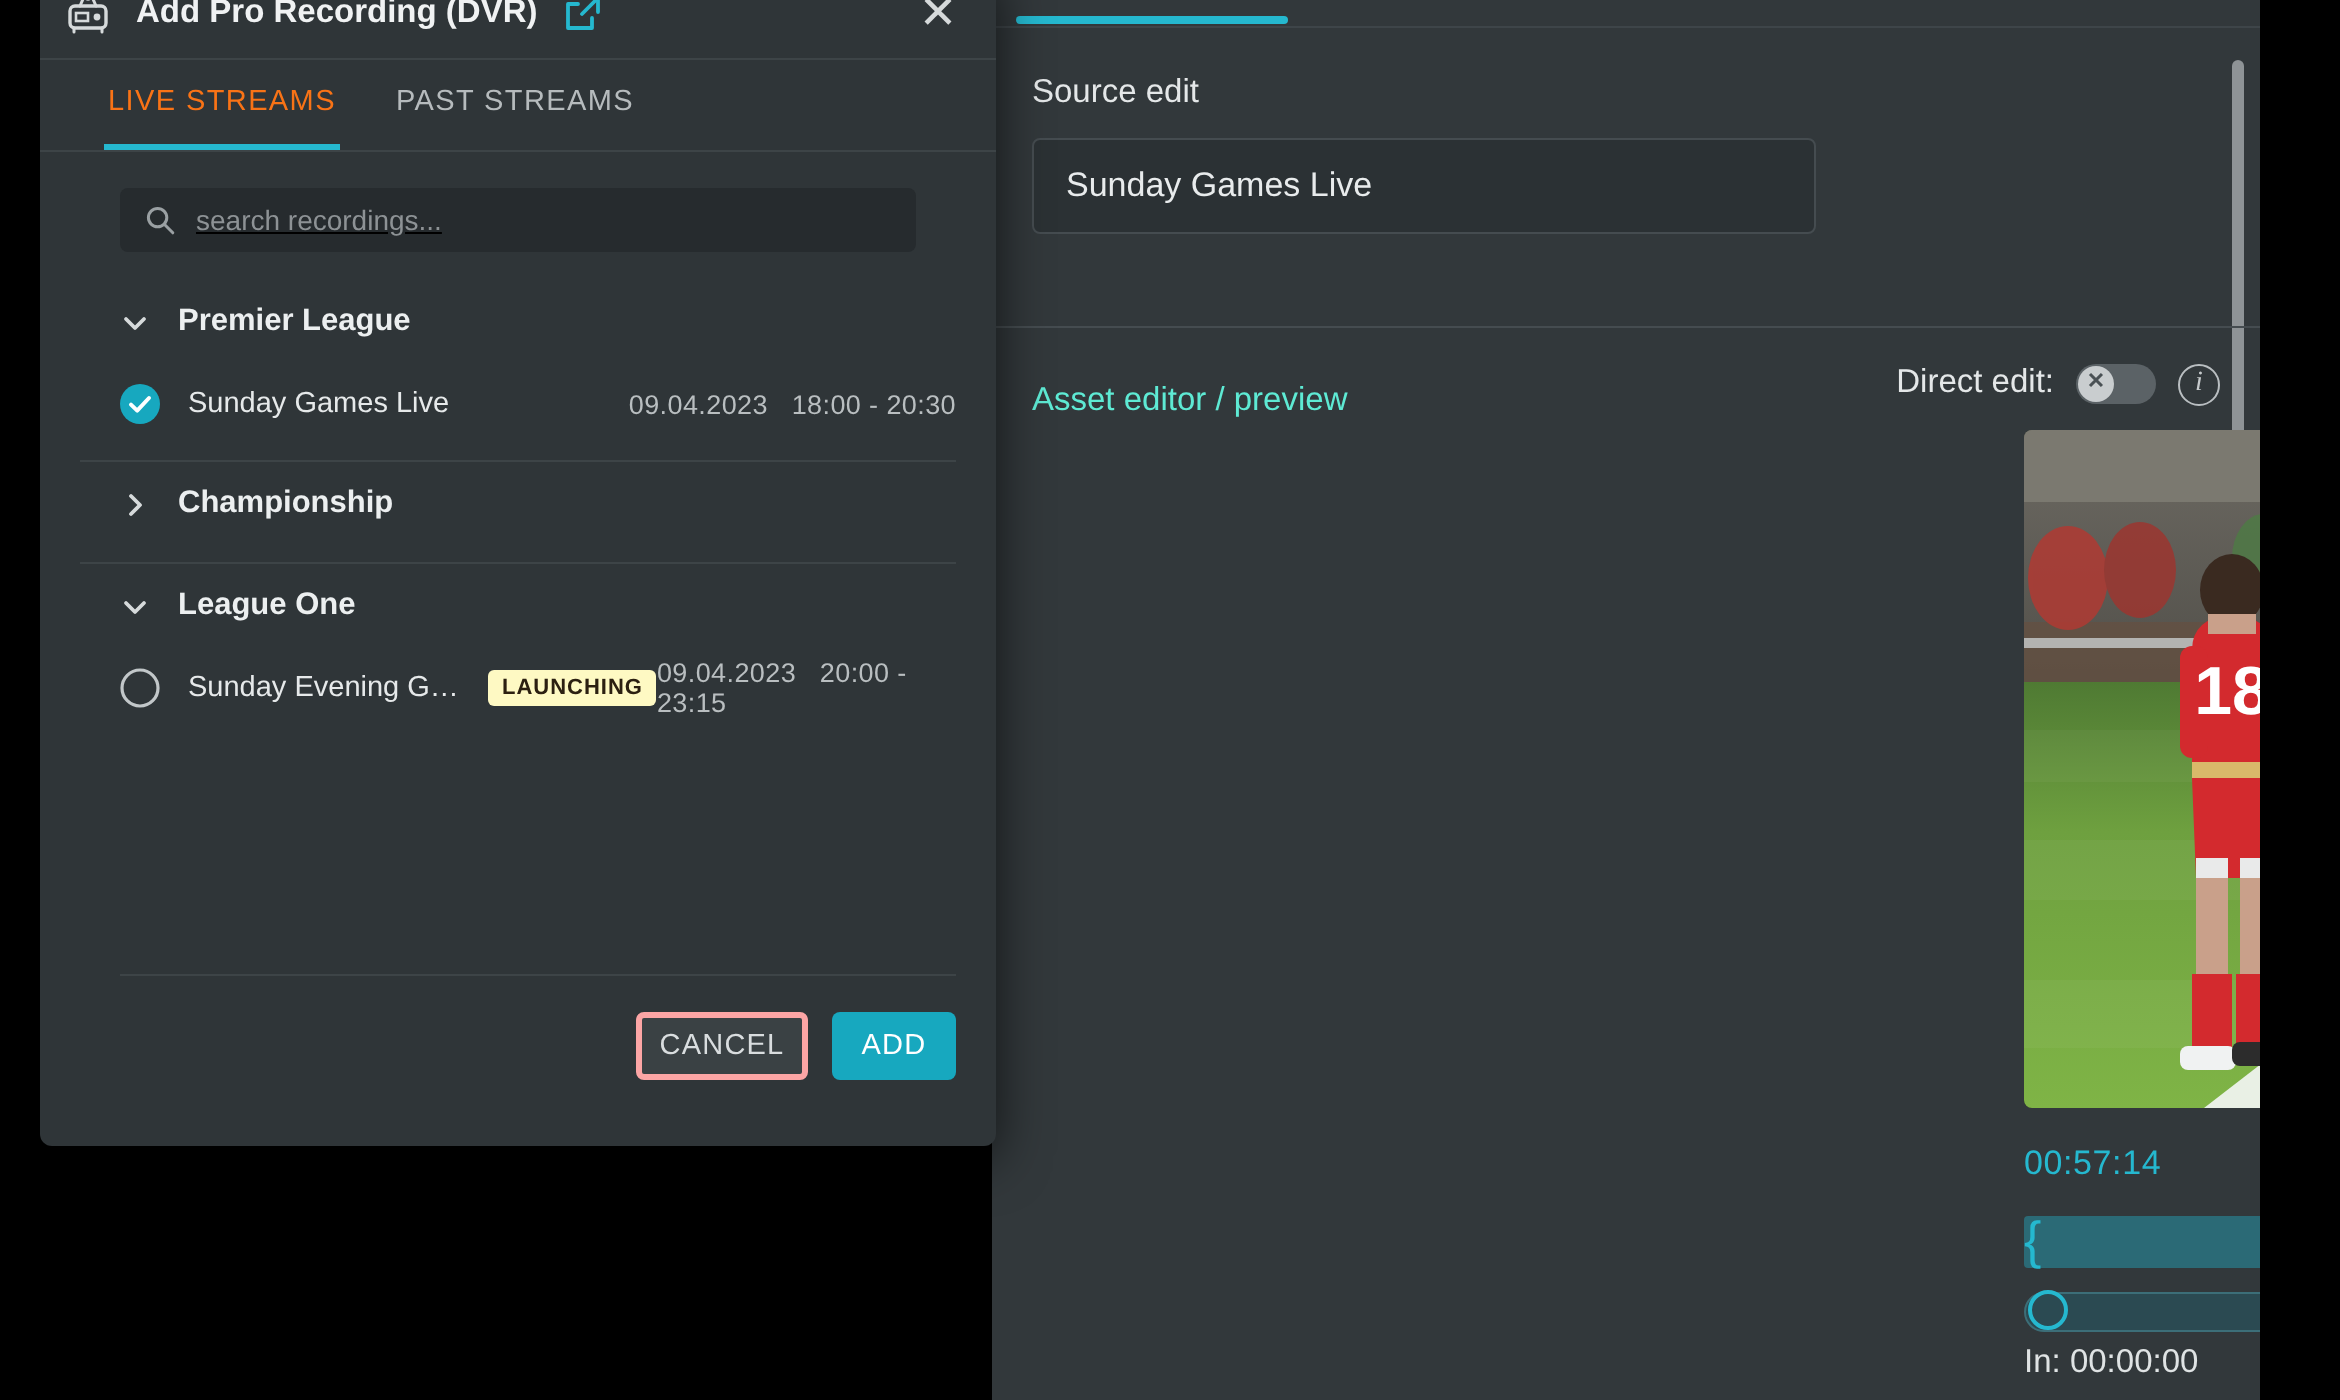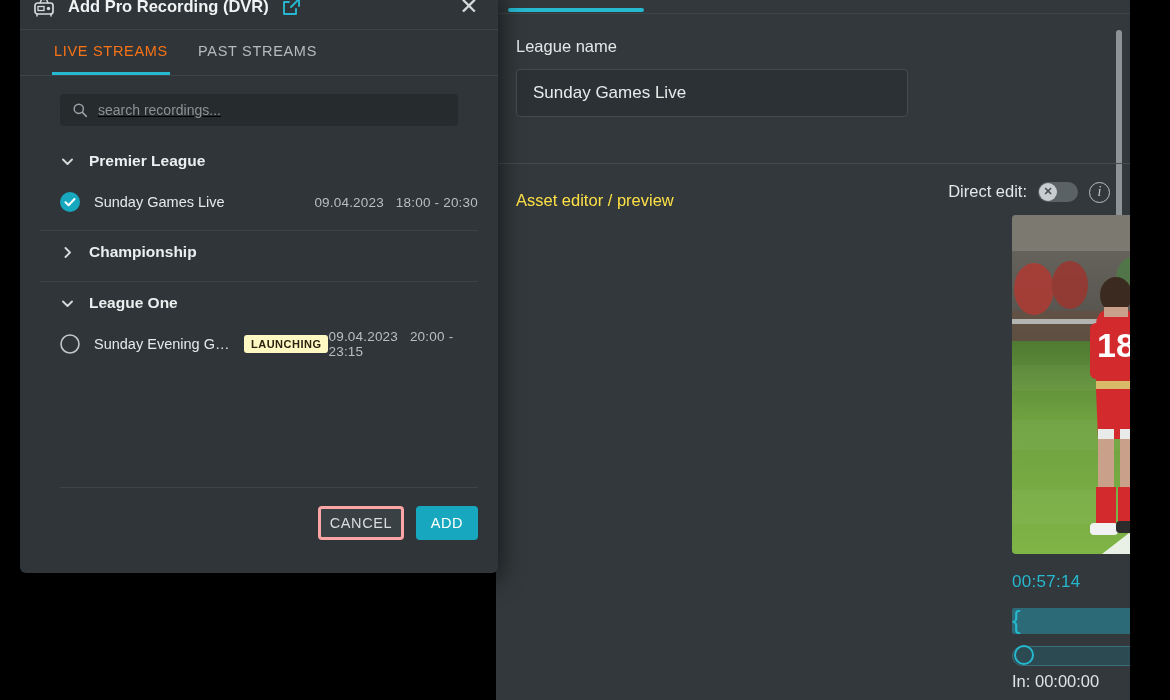--- a/index.html
+++ b/index.html
@@ -41,21 +41,21 @@
     outline: none;
   }
   .rp-divider {
     position: absolute; left: 0; top: 163px; width: 634px; height: 1px; background: #454c50;
   }
 
   .asset-row {
     position: absolute; left: 0; top: 176px; width: 634px; height: 32px;
     display: flex; align-items: center; padding: 0 20px;
   }
-  .asset-title { font-size: 16.5px; color: #fde047; margin-top: 17px; }
+  .asset-title { font-size: 16.5px; color: #5eead4; margin-top: 17px; }
   .asset-right { margin-left: auto; display: flex; align-items: flex-start; gap: 11px; }
   .direct-edit-label { font-size: 16.5px; color: #e4e7e8; }
   .toggle {
     width: 40px; height: 20px; background: #5b6266; border-radius: 10px;
     position: relative; cursor: pointer;
   }
   .toggle-knob {
     position: absolute; left: 1px; top: 1px; width: 18px; height: 18px;
     background: #c9cdcf; border-radius: 50%;
     display: flex; align-items: center; justify-content: center;
@@ -201,21 +201,21 @@
 
   <div class="right-panel">
 
     <div class="tab-indicator-row">
       <div class="tab-indicator"></div>
     </div>
 
     <div class="rp-scroll"></div>
 
     <div class="field-block">
-      <div class="field-label">League name</div>
+      <div class="field-label">Source edit</div>
       <input class="source-input" value="Sunday Games Live" style="">
     </div>
 
     <div class="rp-divider"></div>
 
     <div class="asset-row">
       <div class="asset-title">Asset editor / preview</div>
       <div class="asset-right">
         <span class="direct-edit-label">Direct edit:</span>
         <div class="toggle">

